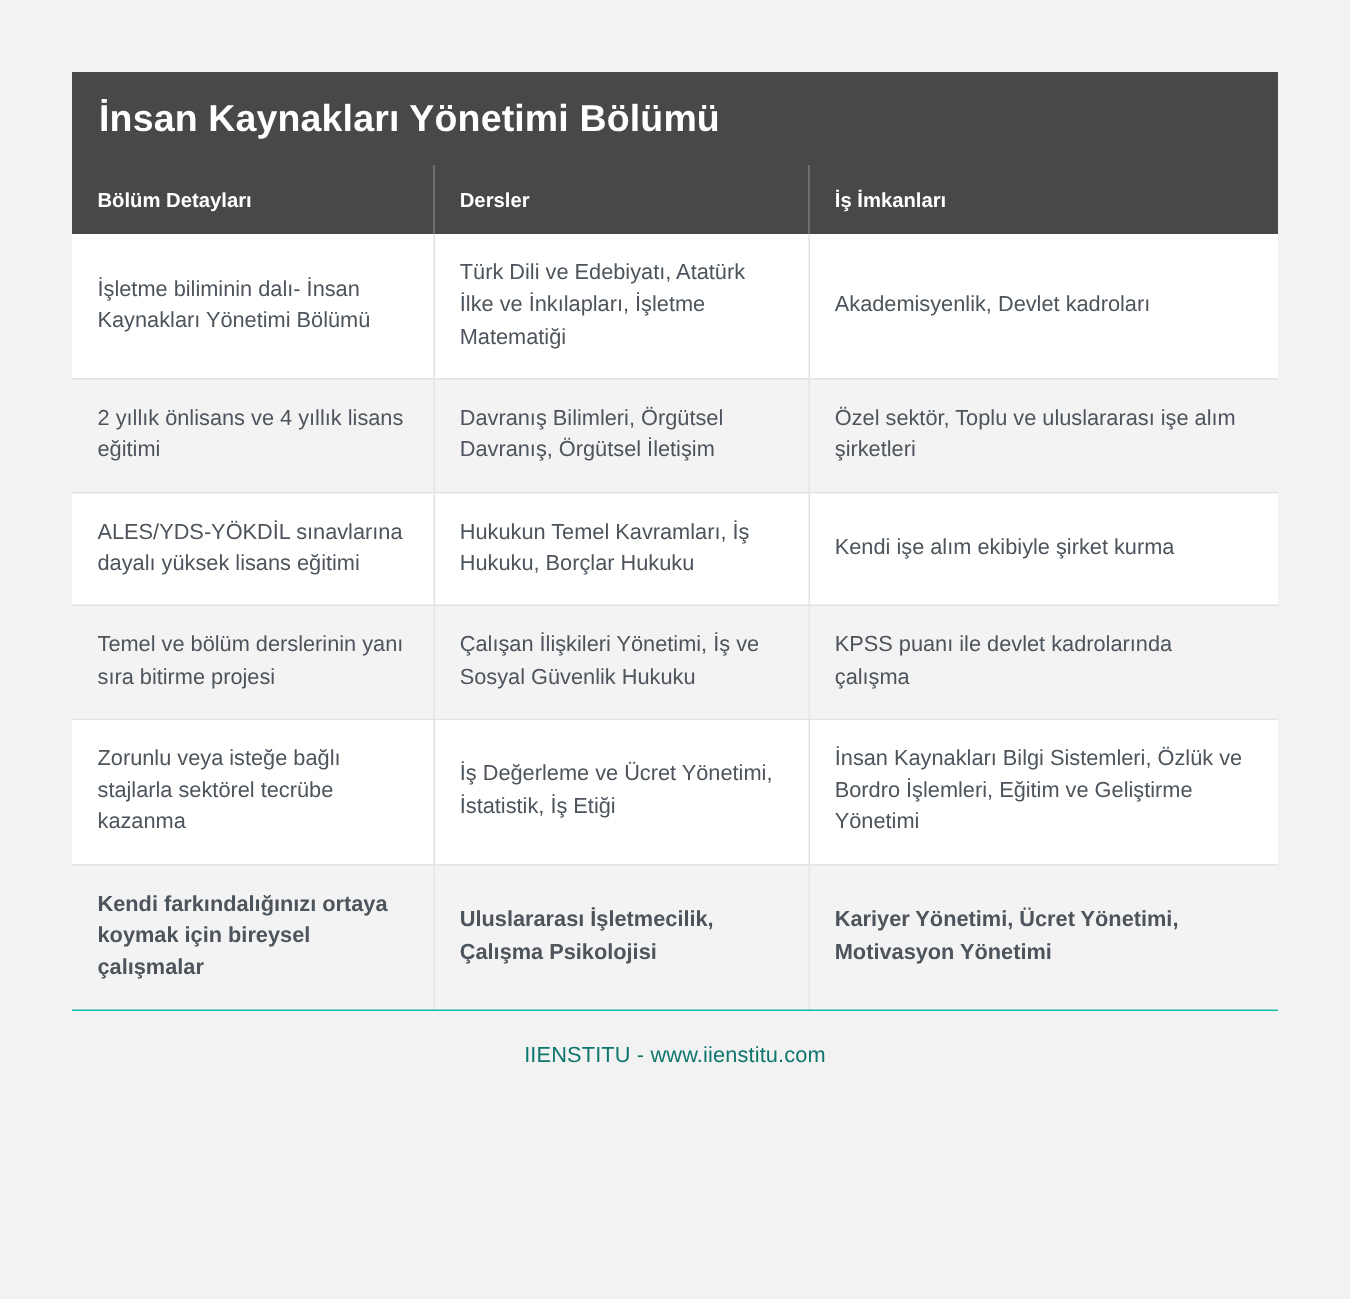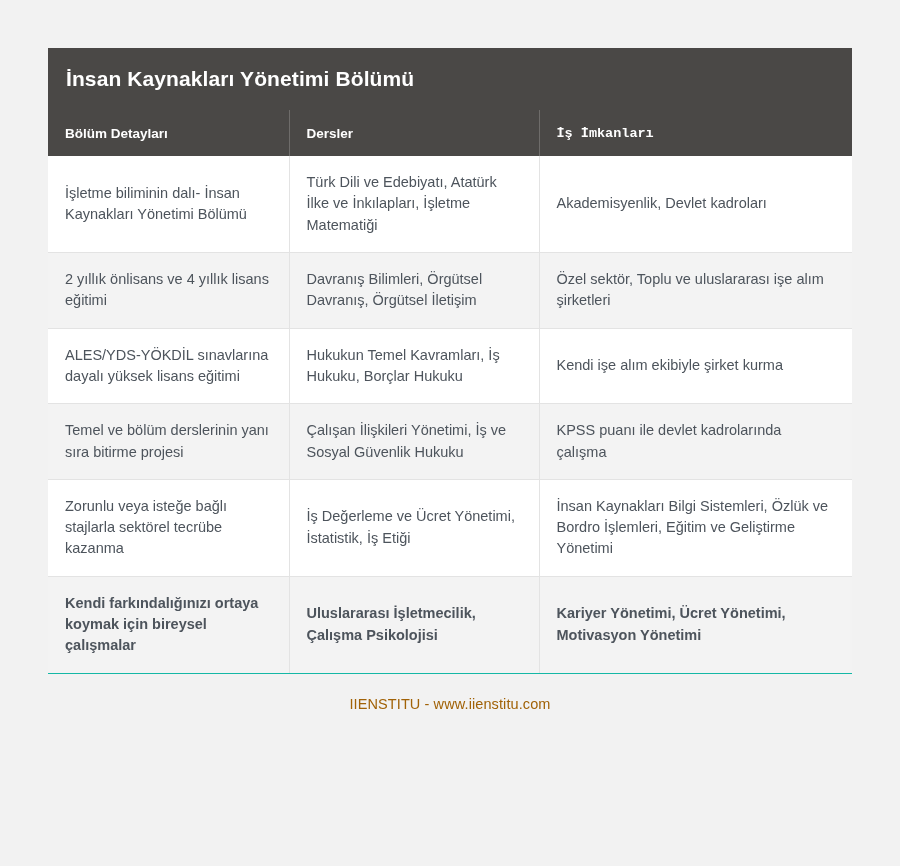--- a/index.html
+++ b/index.html
@@ -26,21 +26,21 @@
   .title-bar {
     background: #4a4846;
     height: 62px;
     display: flex;
     align-items: center;
     padding: 0 18px;
     box-sizing: border-box;
   }
   .title-bar .title-text {
     color: #ffffff;
-    font-size: 21px;
+    font-size: 25px;
     font-weight: bold;
     letter-spacing: 0.1px;
     line-height: 1.2;
   }
 
   
   .data-table {
     width: 804px;
     border-collapse: collapse;
     table-layout: fixed;
@@ -54,21 +54,21 @@
     background: #4a4846;
     color: #ffffff;
     font-size: 13.5px;
     font-weight: bold;
     text-align: left;
     padding: 16px 17px 15px 17px;
     border-right: 1px solid #6e6c6a;
     vertical-align: middle;
     box-sizing: border-box;
   }
-  .data-table thead th:last-child { border-right: none; font-family: Liberation Mono, monospace; }
+  .data-table thead th:last-child { border-right: none; }
 
   .data-table tbody td {
     font-size: 14.5px;
     line-height: 1.47;
     color: #4d545c;
     padding: 16px 17px;
     vertical-align: middle;
     border-right: 1px solid #e3e3e3;
     border-bottom: 1px solid #e3e3e3;
     box-sizing: border-box;
@@ -77,21 +77,21 @@
   .data-table tbody td:last-child { border-right: none; }
 
   .data-table tbody tr:nth-child(odd)  td { background: #ffffff; }
   .data-table tbody tr:nth-child(even) td { background: #f3f3f3; }
   .data-table tbody tr:last-child td { border-bottom: 1px solid #14b8a6; font-weight: bold; }
 
   
   .footer {
     text-align: center;
     margin-top: 22px;
-    color: #a16207;
+    color: #0f766e;
     font-size: 14.5px;
     letter-spacing: 0.1px;
   }
 </style>
 </head>
 <body>
 
 <div class="page">
 
   <div class="title-bar">

